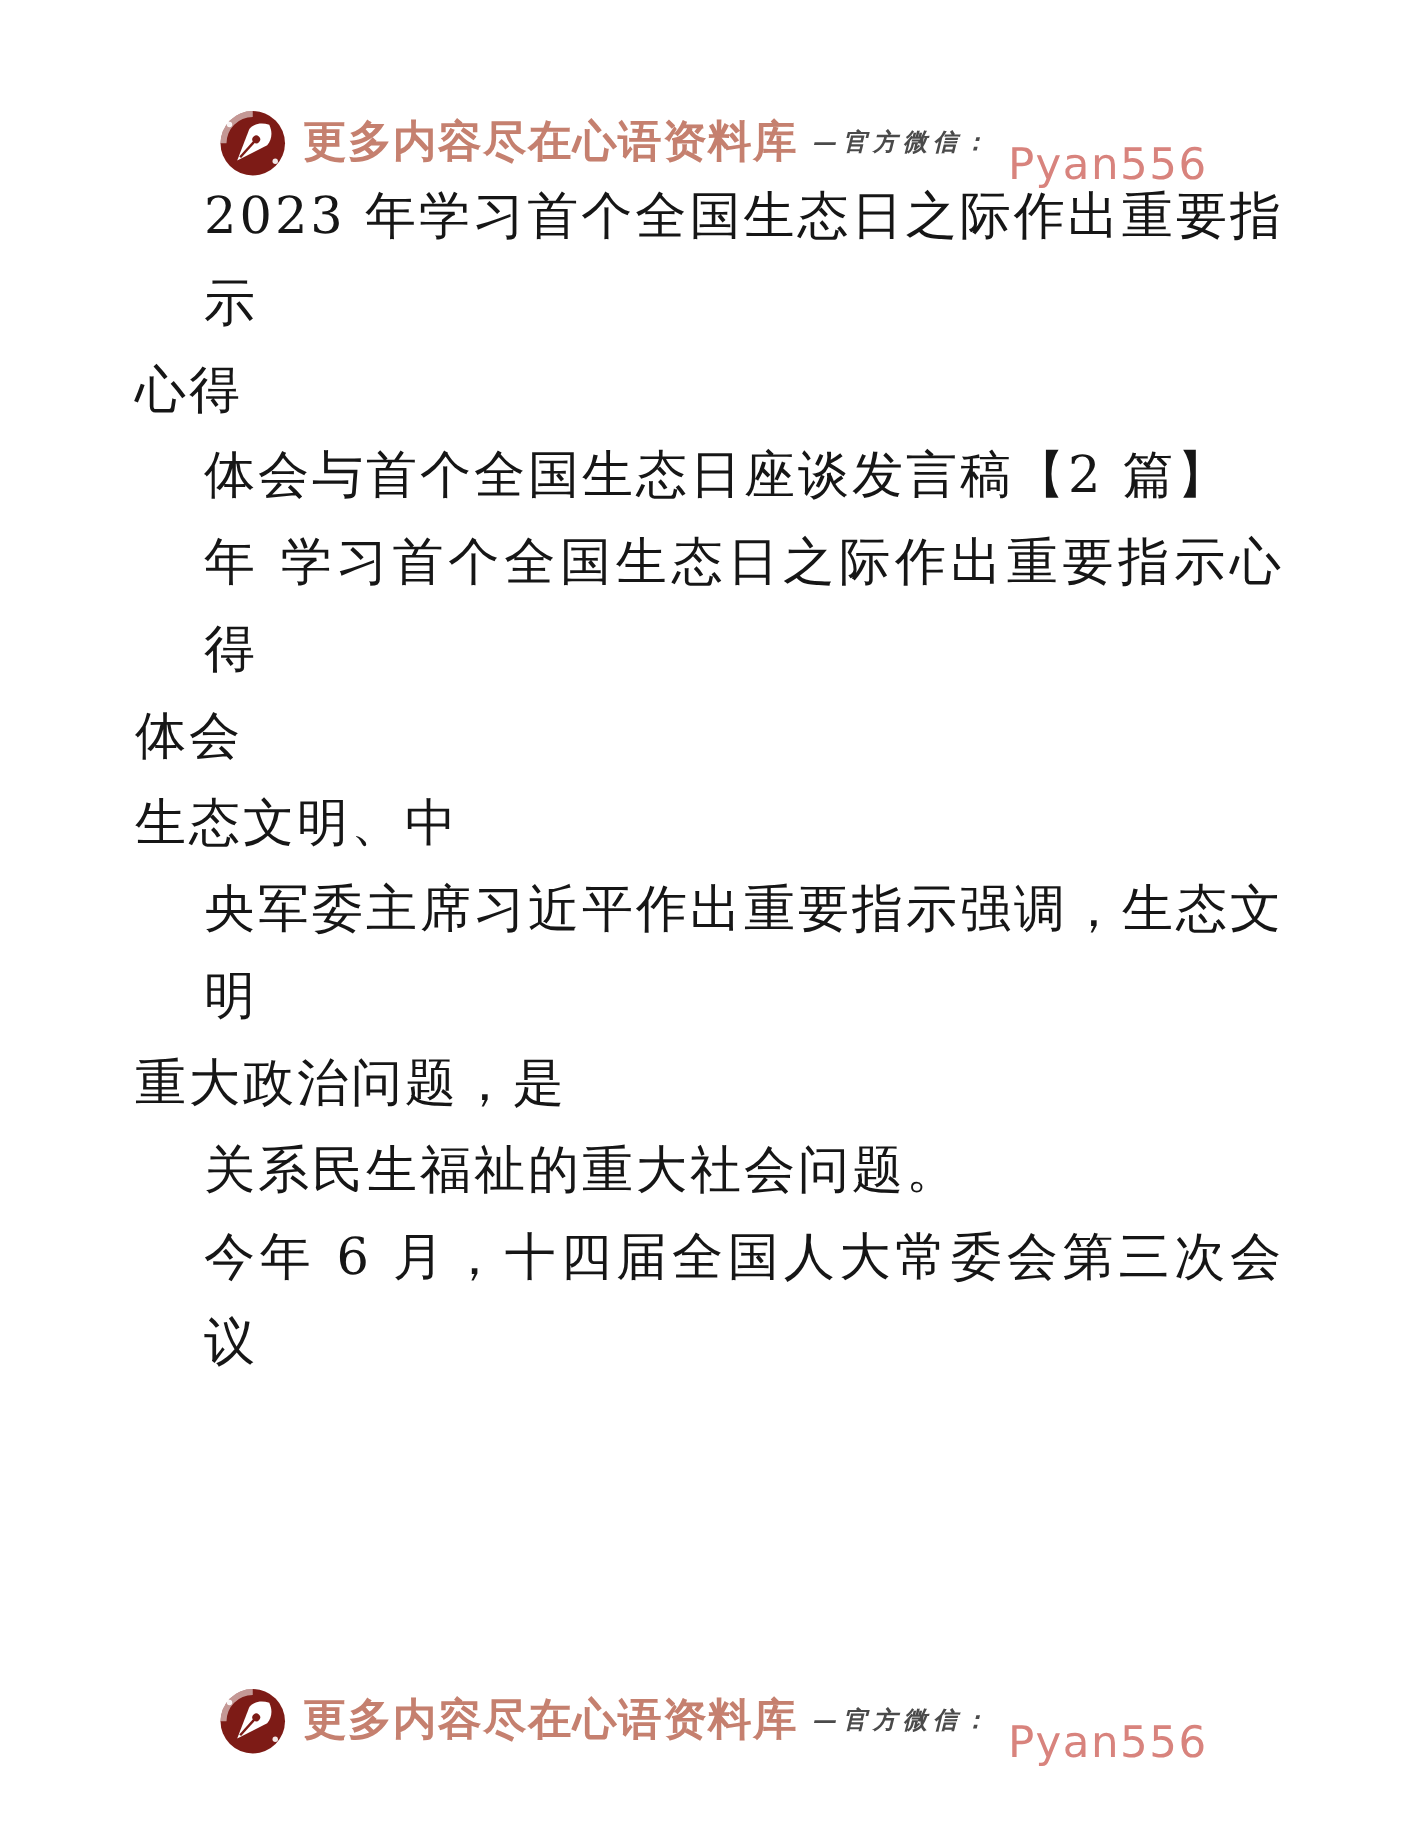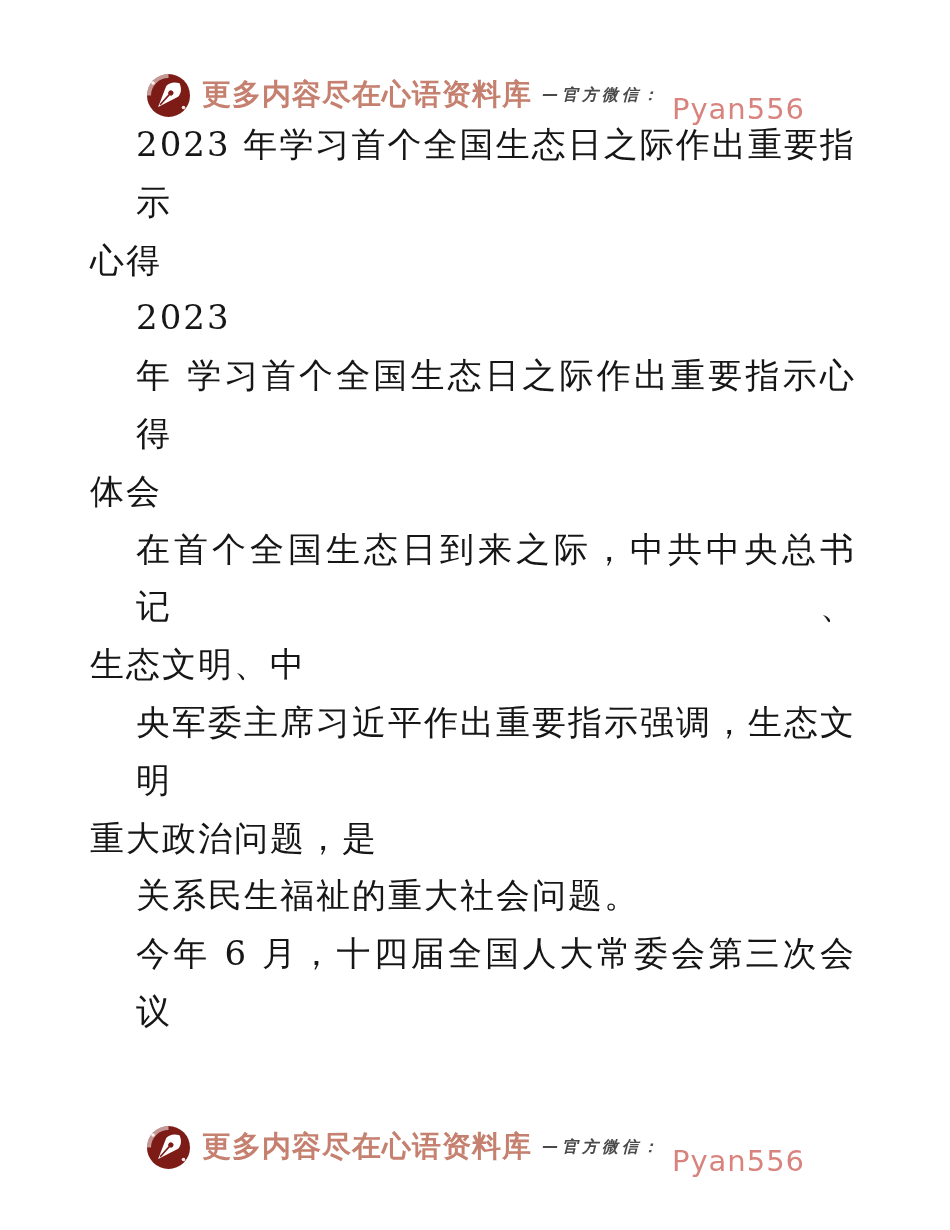--- a/index.html
+++ b/index.html
@@ -86,24 +86,23 @@
       <circle cx="38.5" cy="35.5" r="1.8" fill="#ffffff" opacity="0.9"></circle>
     </svg>
     <span class="brand">更多内容尽在心语资料库</span>
       <span class="label">—官方微信：</span>
       <span class="wechat">Pyan556</span>
   </div>
 
   <div class="doc-body">
     <div class="line indent just">2023 年学习首个全国生态日之际作出重要指示</div>
     <div class="line">心得</div>
-    <div class="line indent">2023</div>
+    <div class="line indent">体会与首个全国生态日座谈发言稿【2 篇】</div>
     <div class="line indent just">年 学习首个全国生态日之际作出重要指示心得</div>
     <div class="line">体会</div>
-    <div class="line indent just">在首个全国生态日到来之际，中共中央总书记、</div>
     <div class="line">生态文明、中</div>
     <div class="line indent just">央军委主席习近平作出重要指示强调，生态文明</div>
     <div class="line">重大政治问题，是</div>
     <div class="line indent">关系民生福祉的重大社会问题。</div>
     <div class="line indent just">今年 6 月，十四届全国人大常委会第三次会议</div>
 
   </div>
 
   <div class="watermark footer">
     <svg class="logo" viewBox="0 0 47 47" xmlns="http://www.w3.org/2000/svg">

